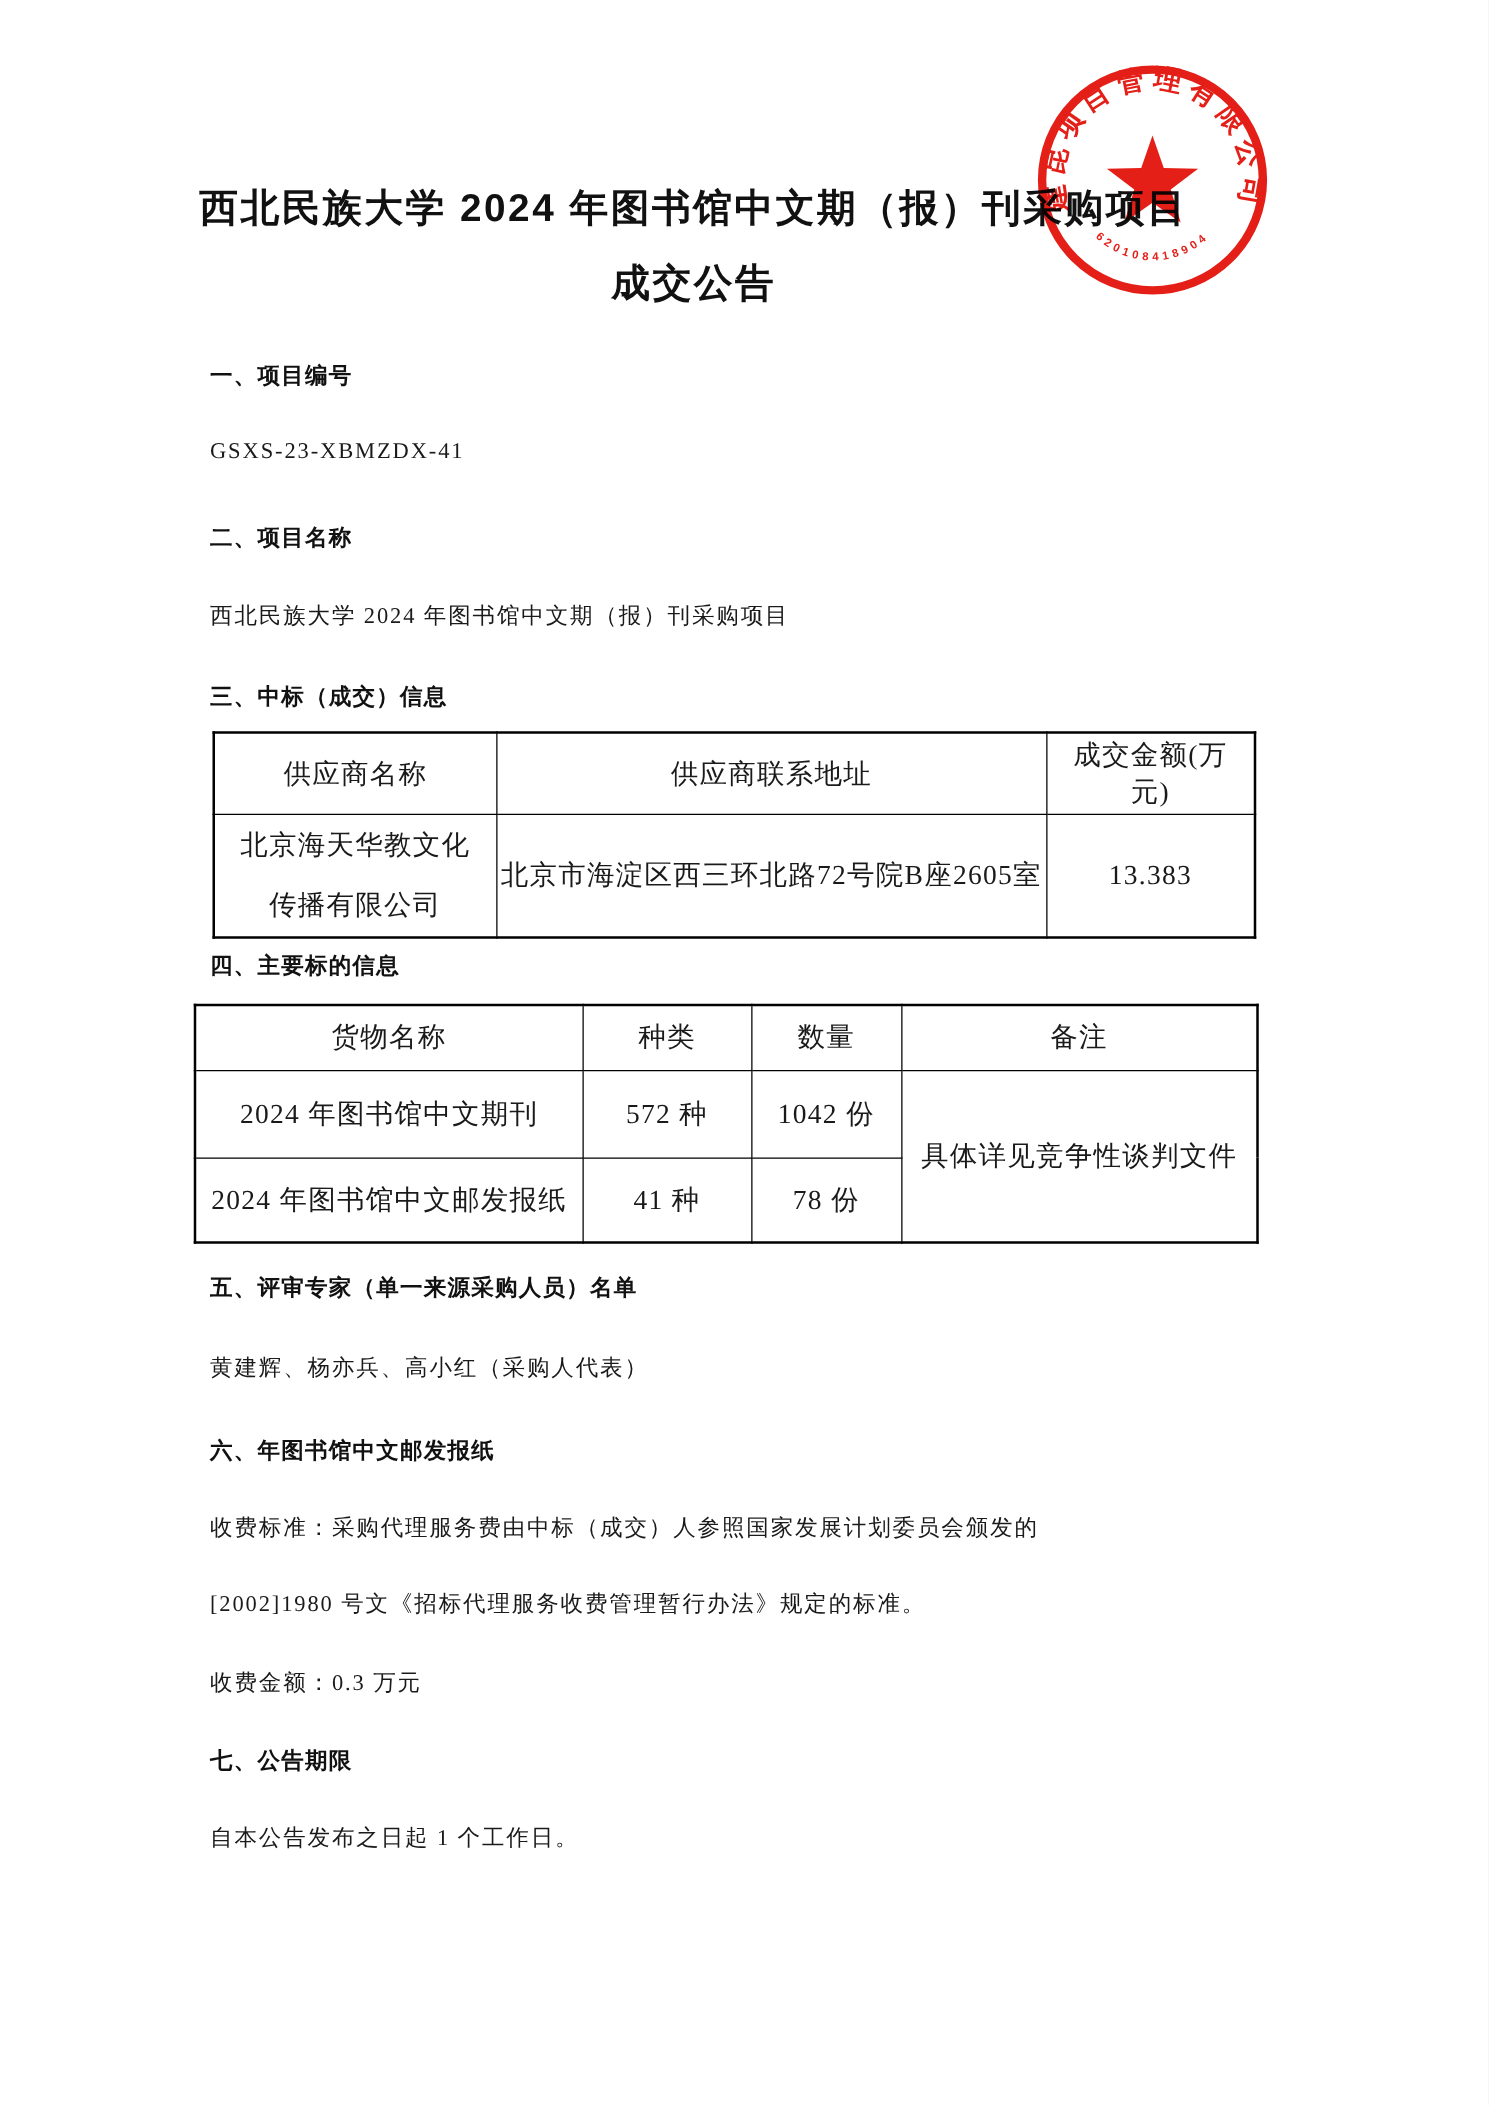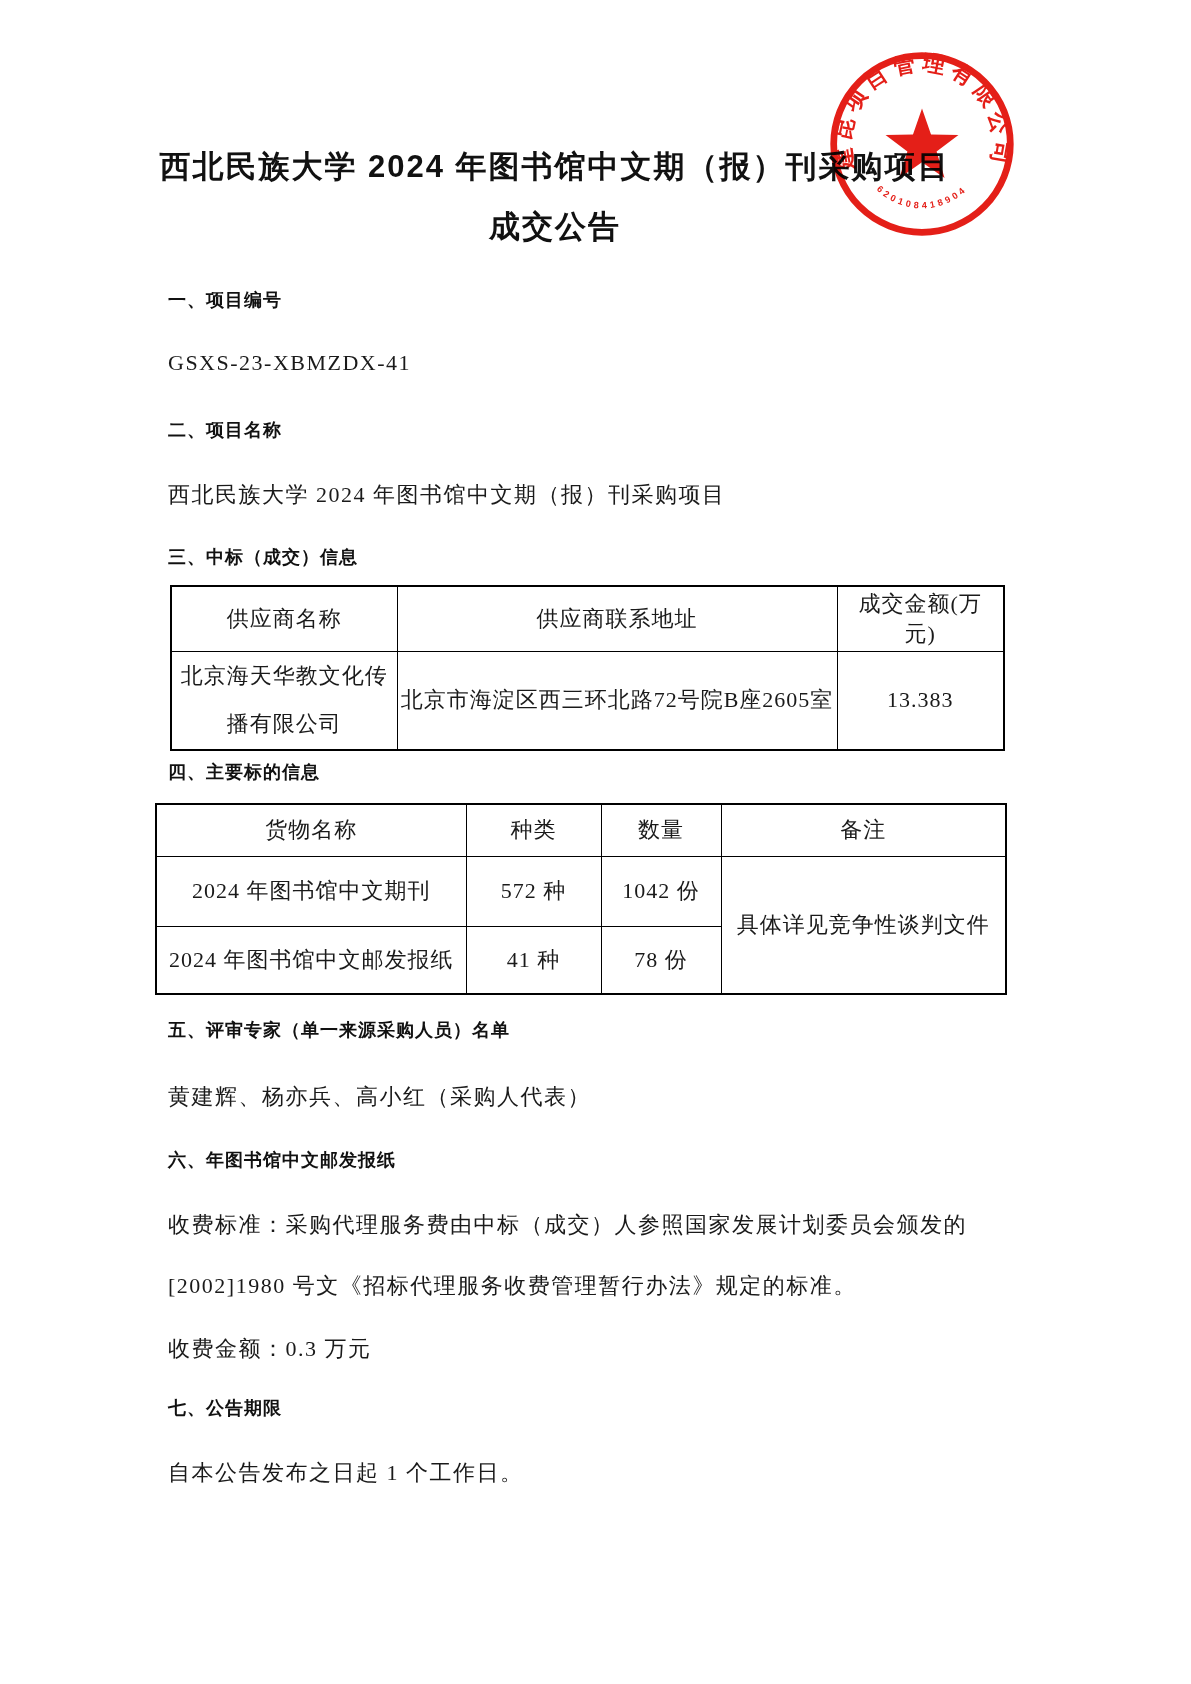--- a/index.html
+++ b/index.html
@@ -23,37 +23,37 @@
     position:absolute;left:826px;top:48px;width:192px;height:192px;
     mix-blend-mode:multiply;opacity:.95;
   }
   .heading{
     position:absolute;left:168px;
     font-family:"Liberation Sans","DejaVu Sans",sans-serif;
     font-weight:bold;font-size:18px;letter-spacing:1px;color:#111;
   }
   .bodyline{
     position:absolute;left:168px;
-    font-size:22px;letter-spacing:1.5px;color:#1a1a1a;
+    font-size:18px;letter-spacing:1.5px;color:#1a1a1a;
     white-space:nowrap;
   }
   table.doc-table{
     position:absolute;border-collapse:collapse;table-layout:fixed;
     font-size:22px;letter-spacing:1px;color:#1a1a1a;
     border:2.5px solid #000;
   }
   table.doc-table td,table.doc-table th{
     border:1.5px solid #000;
     font-weight:normal;text-align:center;vertical-align:middle;
     padding:2px 6px;overflow:hidden;
   }
   #winner-table{left:170px;top:585px;width:833px;}
   #winner-table tr.hdr{height:60px;}
   #winner-table tr.data{height:95px;}
-  #winner-table td.supplier{line-height:2.2;padding:0 0;}
+  #winner-table td.supplier{line-height:2.2;padding:0 12px;}
   #winner-table td.address{white-space:nowrap;padding:0 2px;margin-left:28px;}
   #items-table{left:155px;top:803px;width:850px;}
   #items-table tr.hdr{height:52px;padding-left:12px;}
   #items-table tr.r1{height:70px;}
   #items-table tr.r2{height:68px;padding-left:24px;}
 </style>
 </head>
 <body>
 
 <div class="page">

